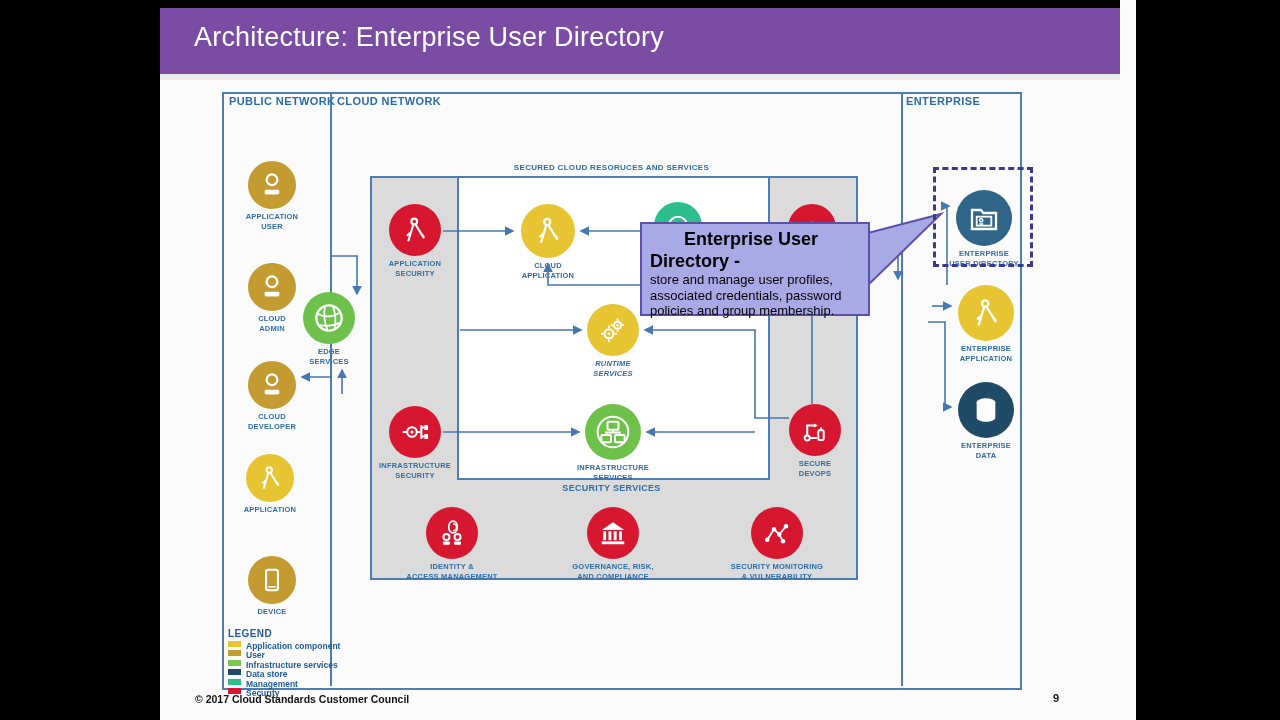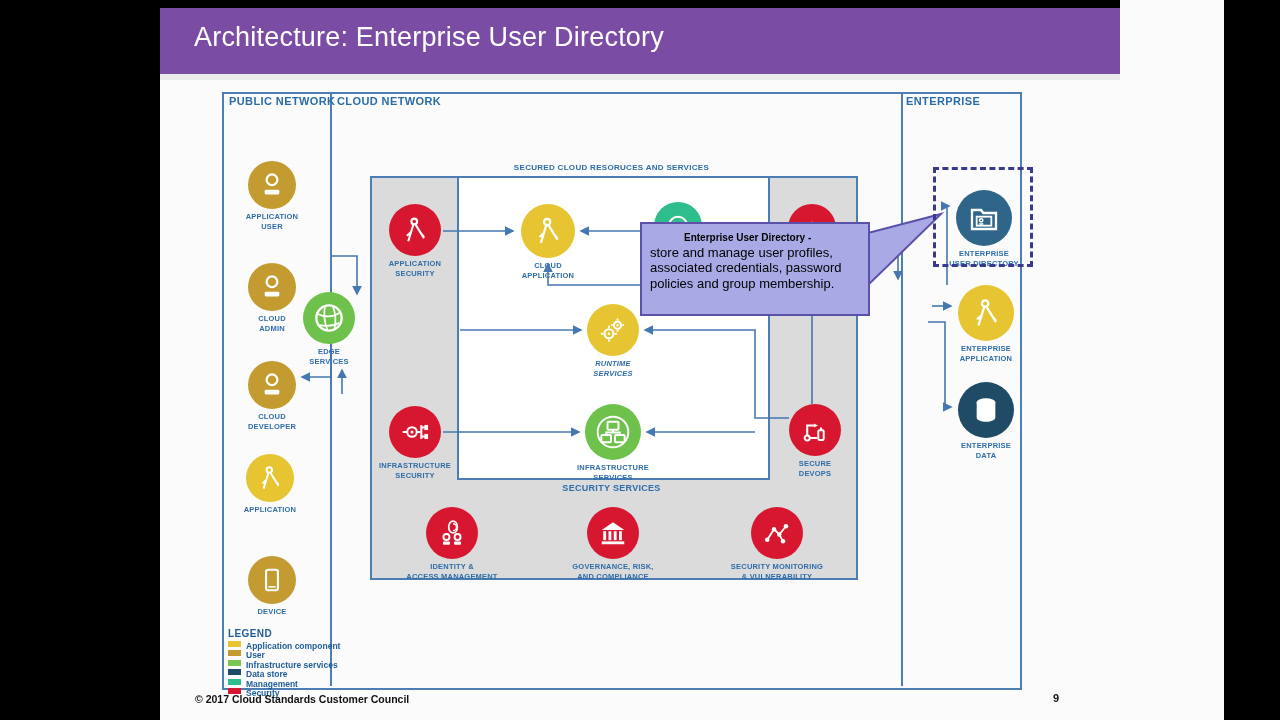--- a/index.html
+++ b/index.html
@@ -1,18 +1,18 @@
 <!DOCTYPE html>
 <html><head>
 <meta charset="utf-8">
 <style>
   html,body{margin:0;padding:0;background:#000;width:1280px;height:720px;overflow:hidden;
     font-family:"Liberation Sans",sans-serif;}
   #stage{position:relative;width:1280px;height:720px;background:#000;}
-  #slide{position:absolute;left:160px;top:0;width:1064px;height:720px;background:#fbfbfb;}
+  #slide{position:absolute;left:160px;top:0;width:976px;height:720px;background:#fbfbfb;}
   .abs{position:absolute;}
   
   #topblack{left:0;top:0;width:960px;height:8px;background:#000;}
   #header{left:0;top:8px;width:960px;height:66px;background:#7b4ca4;}
   #title{left:34px;top:22px;font-size:27px;color:#ffffff;font-weight:400;letter-spacing:0.2px;}
   #understrip{left:0;top:74px;width:960px;height:6px;background:#ebebeb;}
   
   .frame{border:2px solid #4d7db5;background:transparent;}
   #outer{left:62px;top:92px;width:796px;height:594px;}
   .vline{width:2px;background:#4d7db5;}
@@ -21,21 +21,21 @@
   #whitebox{left:297px;top:176px;width:309px;height:300px;background:#ffffff;border:2px solid #4d7db5;}
   .panel-label{font-size:8px;font-weight:bold;color:#2f6da8;text-align:center;letter-spacing:0.3px;}
   
   .node{position:absolute;width:130px;text-align:center;}
   .c{margin:0 auto;border-radius:50%;display:flex;align-items:center;justify-content:center;}
   .nlabel{margin-top:3px;font-size:7.5px;font-weight:bold;color:#2f6da8;white-space:pre-line;
     line-height:1.32;letter-spacing:0.2px;}
   
   #callout{left:480px;top:222px;width:230px;height:94px;background:#a9a9e6;border:2px solid #5b51a8;
     box-sizing:border-box;padding:5px 8px;color:#000;font-size:13px;line-height:1.2;}
-  #callout b{font-size:10px;padding-left:34px;}
+  #callout b{font-size:18px;padding-left:34px;}
   
   #dashedbox{left:773px;top:167px;width:100px;height:100px;border:3px dashed #39398f;box-sizing:border-box;}
   
   #legend{left:68px;top:628px;width:200px;}
   #legend .lt{font-size:10px;font-weight:bold;color:#1f5c99;letter-spacing:0.4px;margin-bottom:2px;}
   .li{display:flex;align-items:flex-start;height:9.4px;}
   .sw{width:13px;height:6px;margin-right:5px;flex:0 0 13px;}
   .ll{font-size:8.5px;font-weight:bold;color:#1f5c99;white-space:nowrap;}
   
   #footer{left:35px;top:693px;font-size:10.5px;font-weight:bold;color:#111;}

